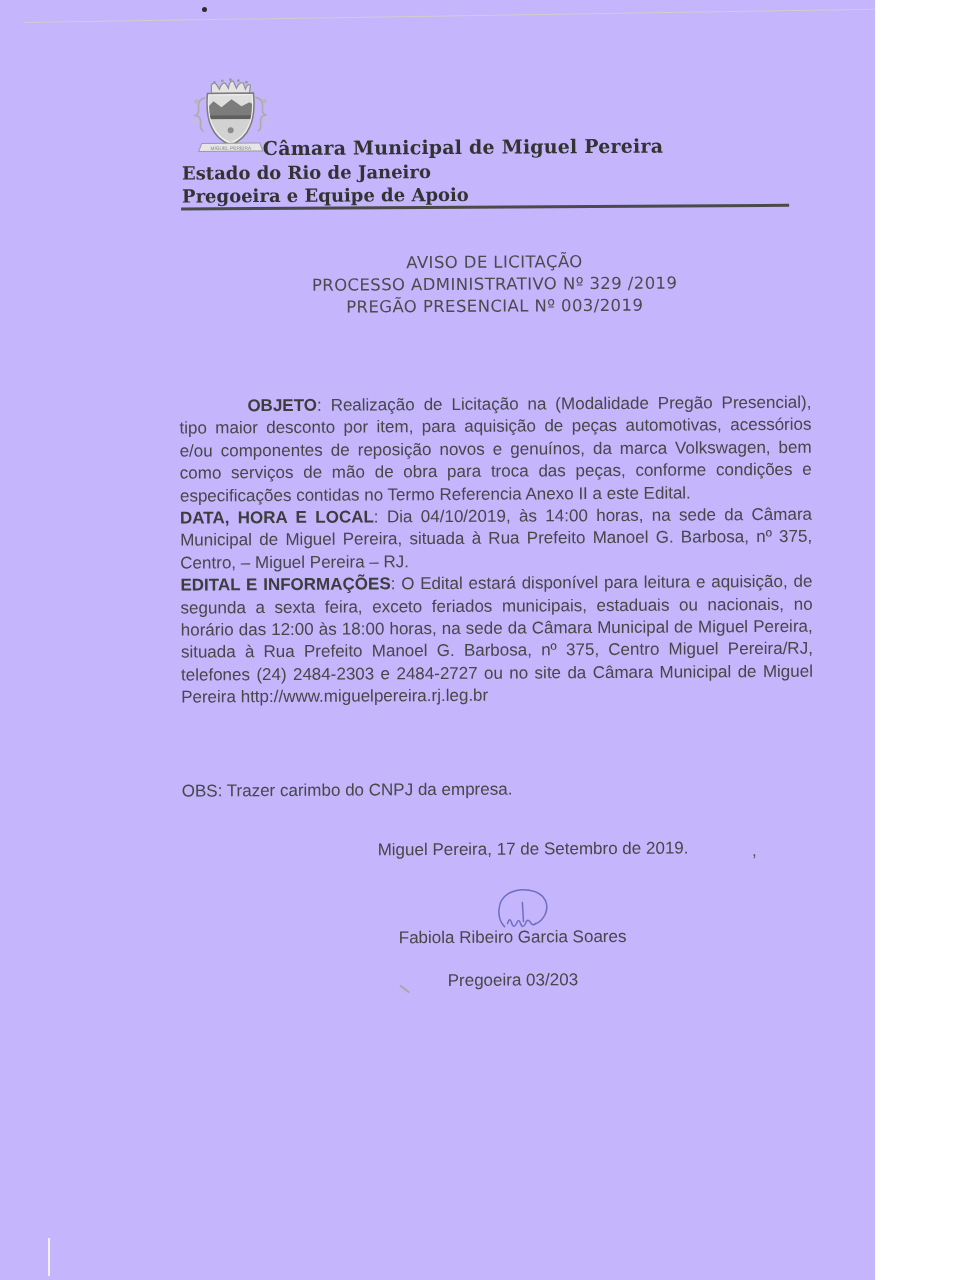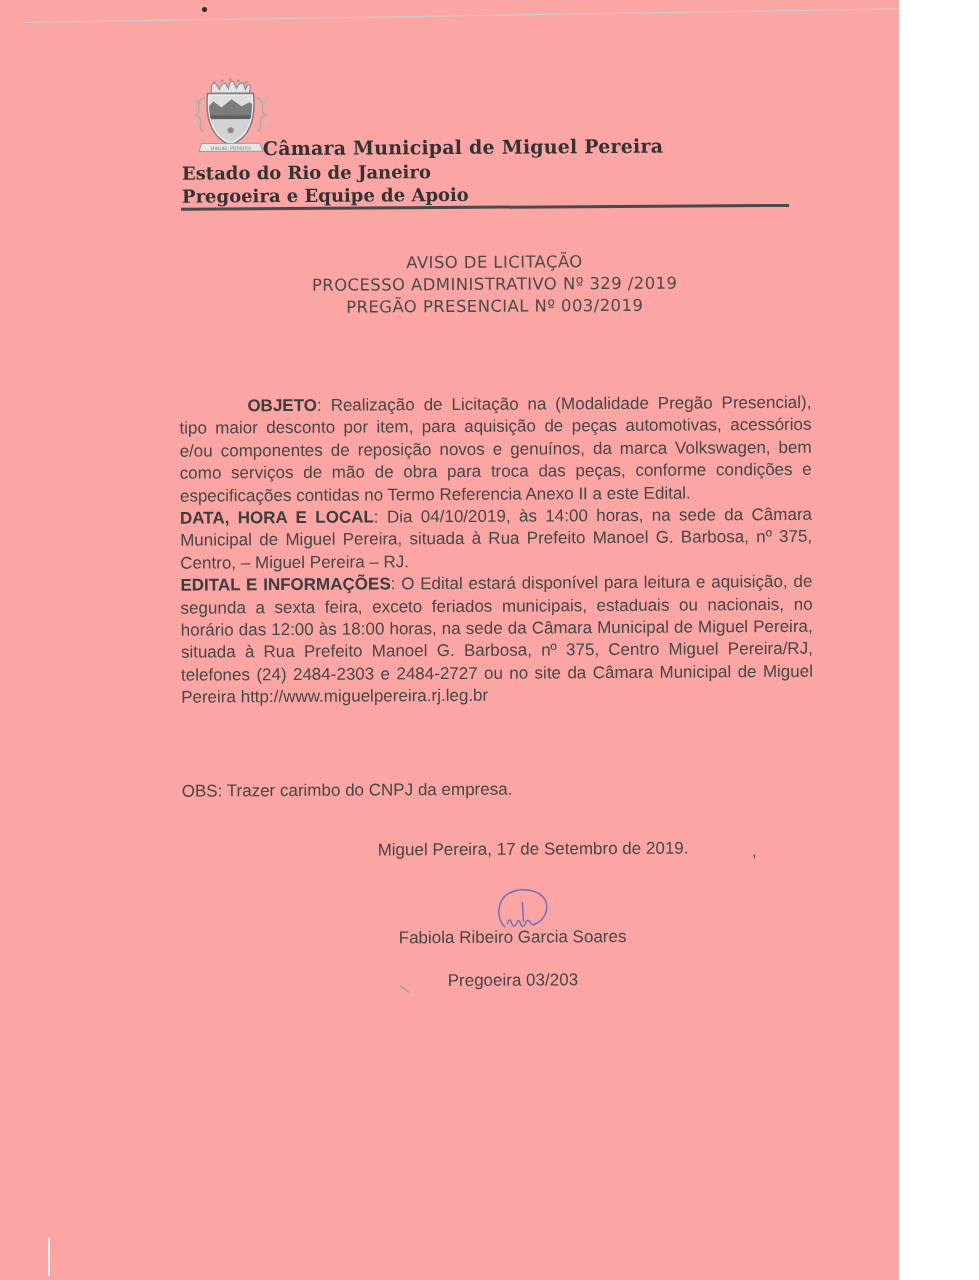--- a/index.html
+++ b/index.html
@@ -1,23 +1,22 @@
 <!DOCTYPE html>
 <html><head>
 <meta charset="utf-8">
 <style>
   html,body{margin:0;padding:0;background:#ffffff;}
   .page{
     position:relative;
     width:875px;height:1280px;
-    background:#fca5a5;
+    background:#c4b5fd;
     overflow:hidden;
     font-family:"Liberation Sans", sans-serif;
     color:#454545;
-    padding-left:24px;
   }
   .doc{position:absolute;inset:0;transform:rotate(-0.35deg);transform-origin:50% 40%;}
 
   
   .scan-topline{position:absolute;left:25px;top:22px;width:956px;height:1px;background:#cfcfcf;transform:rotate(-0.9deg);transform-origin:left center;}
   .scan-dot{position:absolute;left:202px;top:7px;width:5px;height:5px;border-radius:50%;background:#2c2c2c;}
   .scan-rightline{position:absolute;left:975px;top:6px;width:1px;height:370px;background:#e6e6e6;}
   .scan-streak{position:absolute;left:48px;top:1238px;width:2px;height:38px;background:#f0f0f0;}
   .scan-tick{position:absolute;left:397px;top:984px;width:12px;height:2px;background:#a8a8a8;transform:rotate(38deg);transform-origin:left center;border-radius:1px;}
   .date-comma{position:absolute;left:750px;top:843px;font-size:17px;color:#555;}

